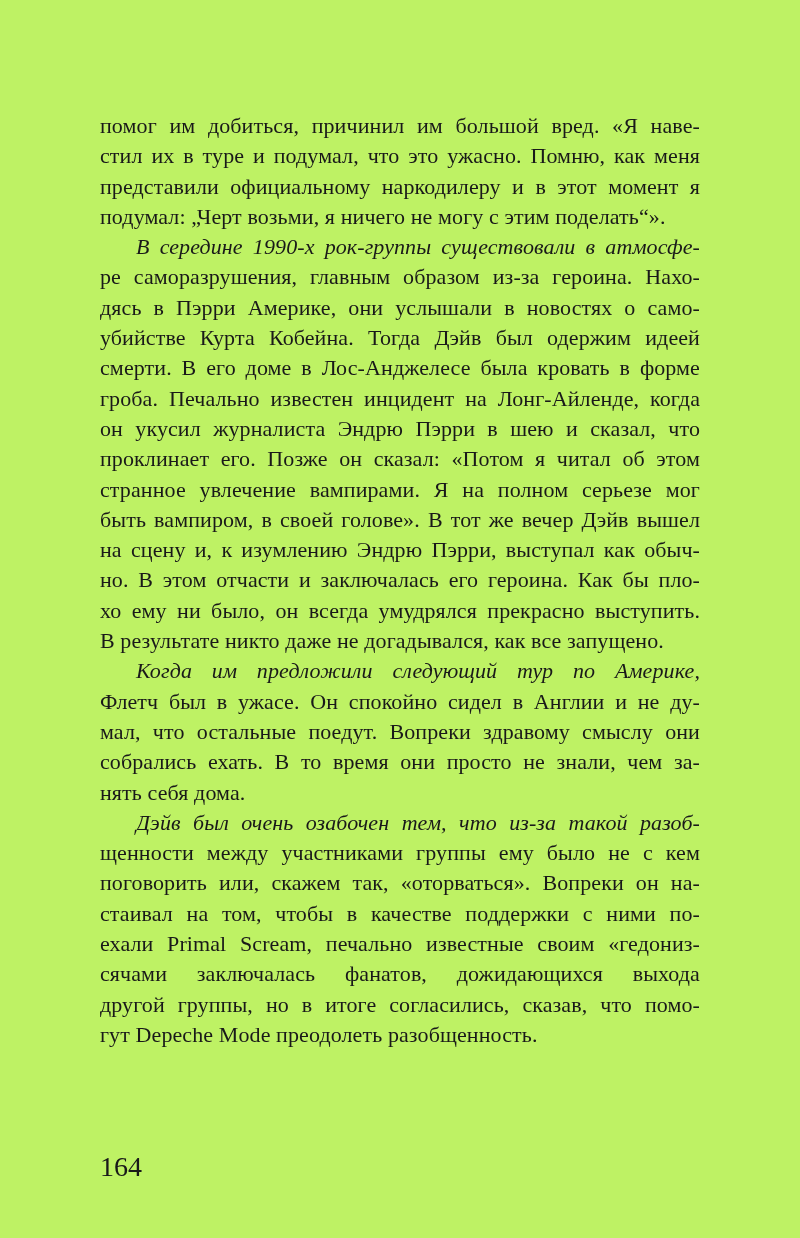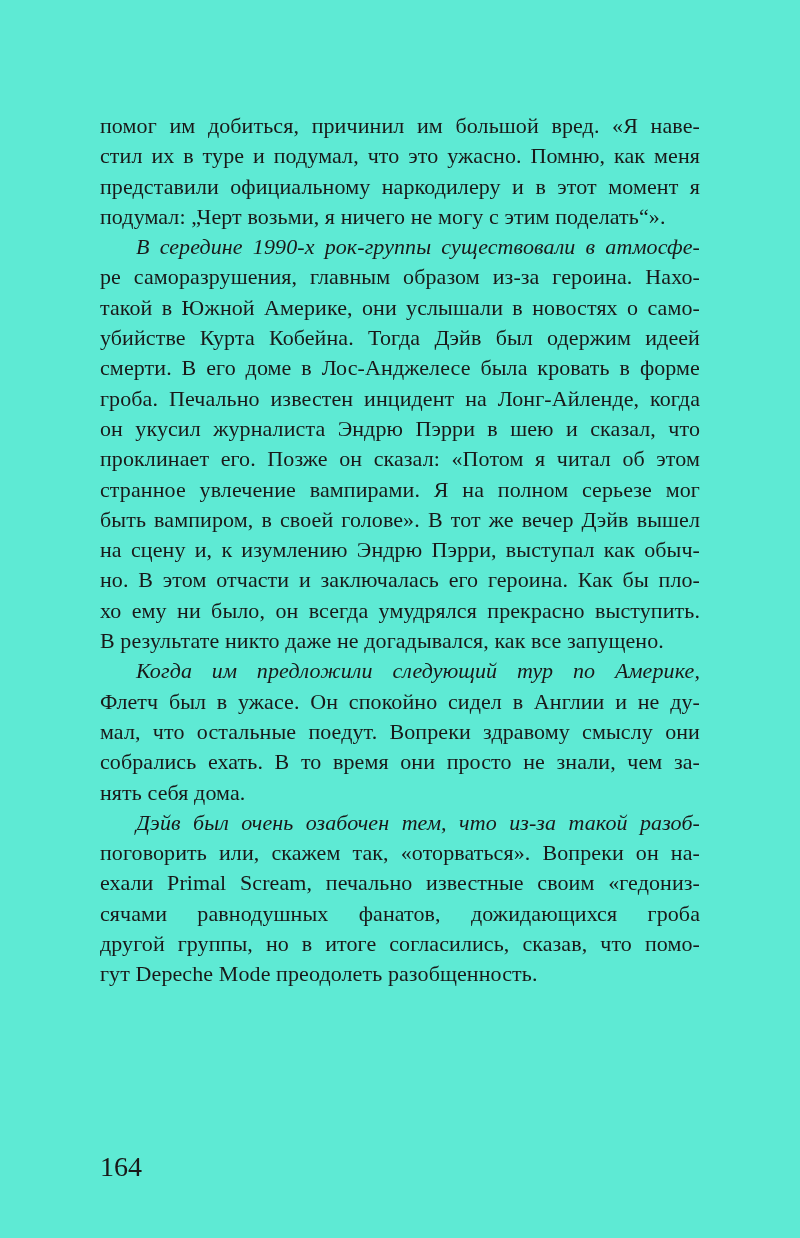--- a/index.html
+++ b/index.html
@@ -11,21 +11,21 @@
     width: 800px;
     height: 1238px;
     position: relative;
     font-family: "Liberation Serif", "DejaVu Serif", serif;
     color: #191919;
     overflow: hidden;
   }
   .page {
     position: absolute;
     inset: 0;
-    background: #5eead4;
+    background: #bef264;
   }
   .text-block {
     position: absolute;
     left: 100px;
     top: 111px;
     width: 600px;
   }
   .paragraph {
     margin: 0;
     padding: 0;
@@ -66,21 +66,21 @@
 
   <div class="paragraph">
         <div class="line">помог им добиться, причинил им большой вред. «Я наве-</div>
         <div class="line">стил их в туре и подумал, что это ужасно. Помню, как меня</div>
         <div class="line">представили официальному наркодилеру и в этот момент я</div>
         <div class="line last">подумал: „Черт возьми, я ничего не могу с этим поделать“».</div>
       </div>
       <div class="paragraph">
         <div class="line indent">В середине 1990-х рок-группы существовали в атмосфе-</div>
         <div class="line">ре саморазрушения, главным образом из-за героина. Нахо-</div>
-        <div class="line">такой в Южной Америке, они услышали в новостях о само-</div>
+        <div class="line">дясь в Пэрри Америке, они услышали в новостях о само-</div>
         <div class="line">убийстве Курта Кобейна. Тогда Дэйв был одержим идеей</div>
         <div class="line">смерти. В его доме в Лос-Анджелесе была кровать в форме</div>
         <div class="line">гроба. Печально известен инцидент на Лонг-Айленде, когда</div>
         <div class="line">он укусил журналиста Эндрю Пэрри в шею и сказал, что</div>
         <div class="line">проклинает его. Позже он сказал: «Потом я читал об этом</div>
         <div class="line">странное увлечение вампирами. Я на полном серьезе мог</div>
         <div class="line">быть вампиром, в своей голове». В тот же вечер Дэйв вышел</div>
         <div class="line">на сцену и, к изумлению Эндрю Пэрри, выступал как обыч-</div>
         <div class="line">но. В этом отчасти и заключалась его героина. Как бы пло-</div>
         <div class="line">хо ему ни было, он всегда умудрялся прекрасно выступить.</div>
@@ -88,23 +88,25 @@
       </div>
       <div class="paragraph">
         <div class="line indent">Когда им предложили следующий тур по Америке,</div>
         <div class="line">Флетч был в ужасе. Он спокойно сидел в Англии и не ду-</div>
         <div class="line">мал, что остальные поедут. Вопреки здравому смыслу они</div>
         <div class="line">собрались ехать. В то время они просто не знали, чем за-</div>
         <div class="line last">нять себя дома.</div>
       </div>
       <div class="paragraph">
         <div class="line indent">Дэйв был очень озабочен тем, что из-за такой разоб-</div>
+        <div class="line">щенности между участниками группы ему было не с кем</div>
         <div class="line">поговорить или, скажем так, «оторваться». Вопреки он на-</div>
+        <div class="line">стаивал на том, чтобы в качестве поддержки с ними по-</div>
         <div class="line">ехали Primal Scream, печально известные своим «гедониз-</div>
-        <div class="line">сячами равнодушных фанатов, дожидающихся гроба</div>
+        <div class="line">сячами заключалась фанатов, дожидающихся выхода</div>
         <div class="line">другой группы, но в итоге согласились, сказав, что помо-</div>
         <div class="line last">гут Depeche Mode преодолеть разобщенность.</div>
       </div>
     </div>
 
   <div class="page-number">164</div>
 
 </div>
 
 </body></html>

